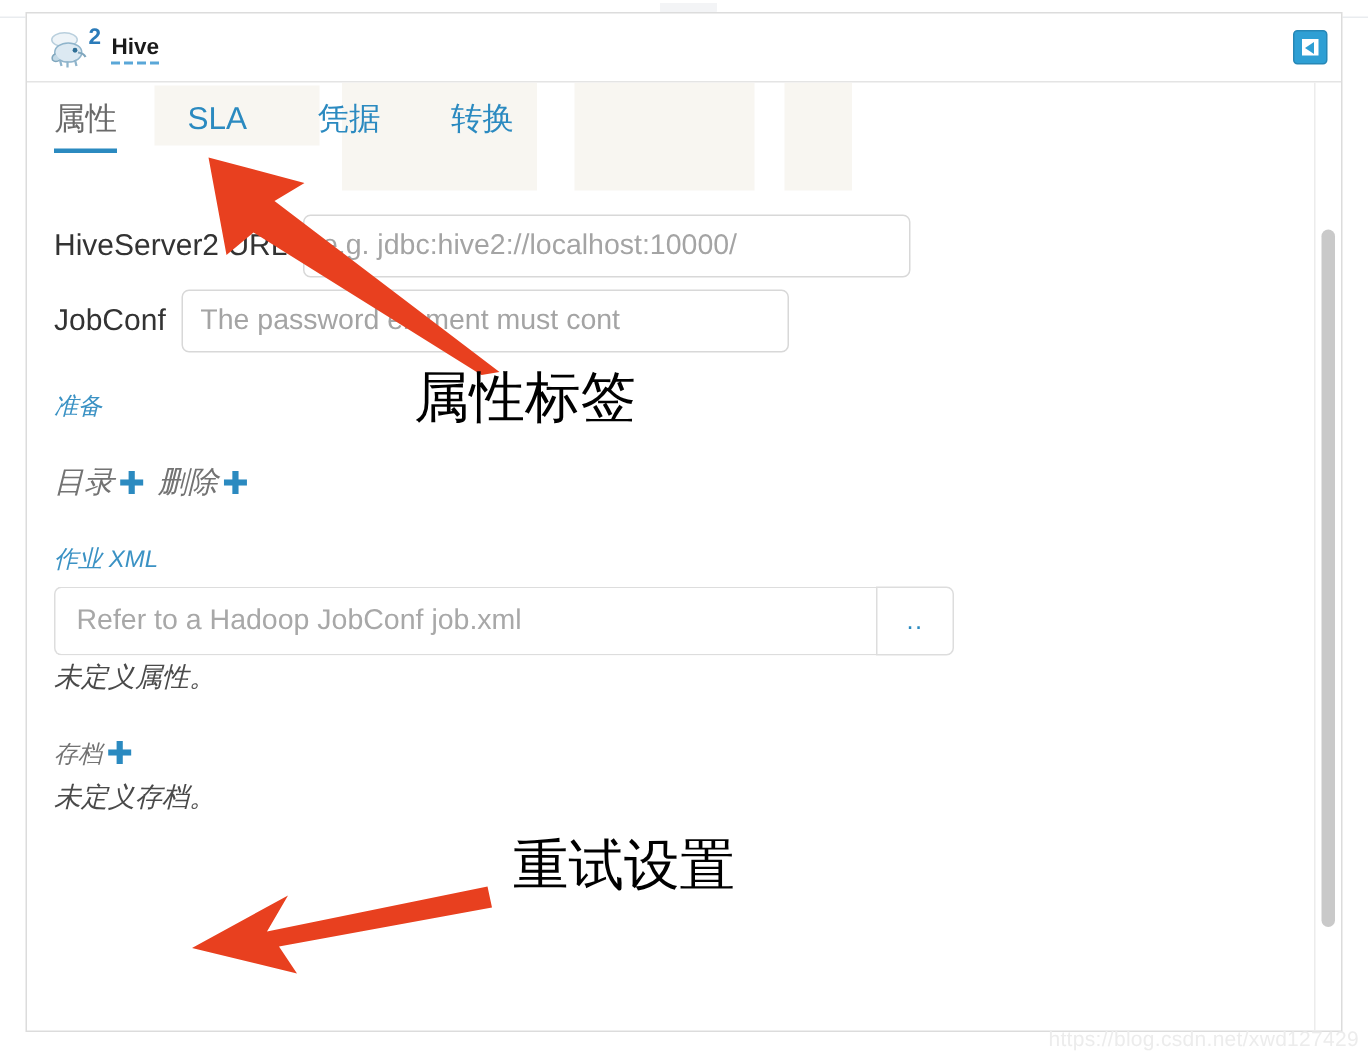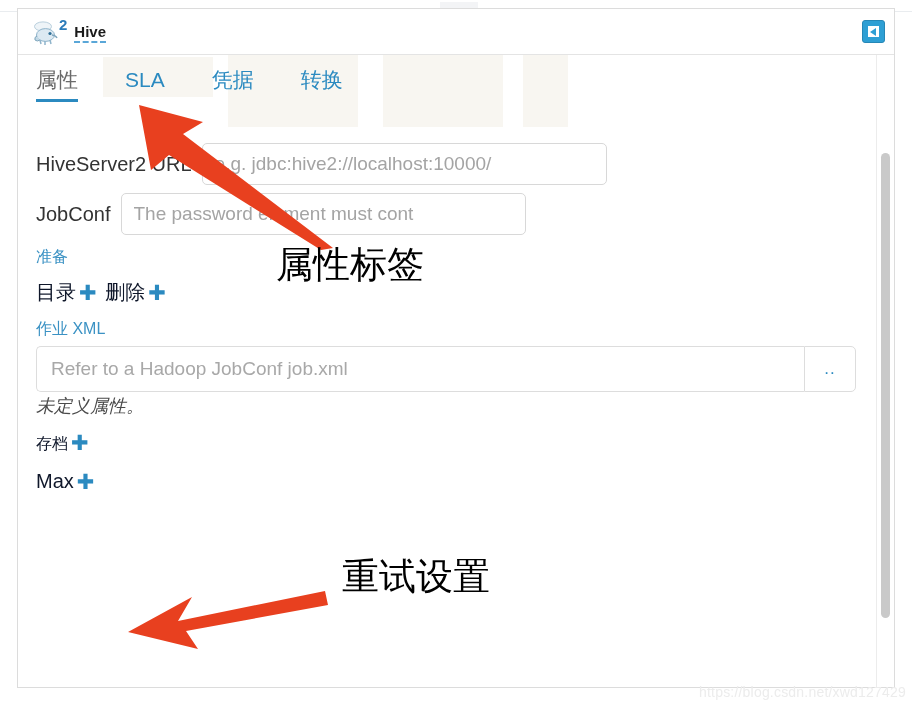--- a/index.html
+++ b/index.html
@@ -179,30 +179,31 @@
     outline: none;
   }
   .text-input::placeholder { color: #a4a4a4; }
   #hs2-url { width: 405px; }
   #password { width: 405px; }
 
   
   .sec {
     font-size: 16px;
     color: #3b92c4;
-    margin-top: 11px;
+    margin-top: 26px;
     line-height: 1.35;
     white-space: nowrap;
+    font-style: italic;
   }
   .sec.big {
     font-size: 20px;
     color: #3b92c4;
   }
   .sec a, .lnk {
-    color: #0f172a;
+    color: #737373;
     text-decoration: none;
     cursor: pointer;
   }
   .plus {
     color: #2b8ac0;
     font-weight: bold;
     font-size: 21px;
     cursor: pointer;
     padding: 0 3px;
     vertical-align: -1px;
@@ -213,21 +214,21 @@
     font-weight: normal;
     color: #4a4a4a;
     margin-top: 3px;
     line-height: 1.3;
   }
 
   .xml-row {
     display: flex;
     align-items: stretch;
     margin-top: 6px;
-    width: 820px;
+    width: 600px;
   }
   .xml-input {
     flex: 1;
     border: 1px solid #dddddd;
     border-radius: 5px 0 0 5px;
     border-right: none;
     font-size: 19px;
     color: #9a9a9a;
     padding: 11px 14px;
     box-sizing: border-box;
@@ -364,25 +365,23 @@
       <div class="xml-row">
         <input class="xml-input" type="text" placeholder="Refer to a Hadoop JobConf job.xml" style="">
         <button class="xml-btn">..</button>
       </div>
 
       <div class="muted-italic">未定义属性。</div>
 
       <div class="sec">
         <span class="lnk">存档</span><span class="plus">✚</span>
       </div>
-
-
-      <div class="sec big">
-        <span class="lnk">Max</span><span class="plus">✚</span>
-      </div>
+      <div class="muted-italic">未定义存档。</div>
+
+
 
 
     </div>
 
     <div class="scroll-track">
       <div class="scroll-thumb"></div>
     </div>
 
   </div>
 </div>

